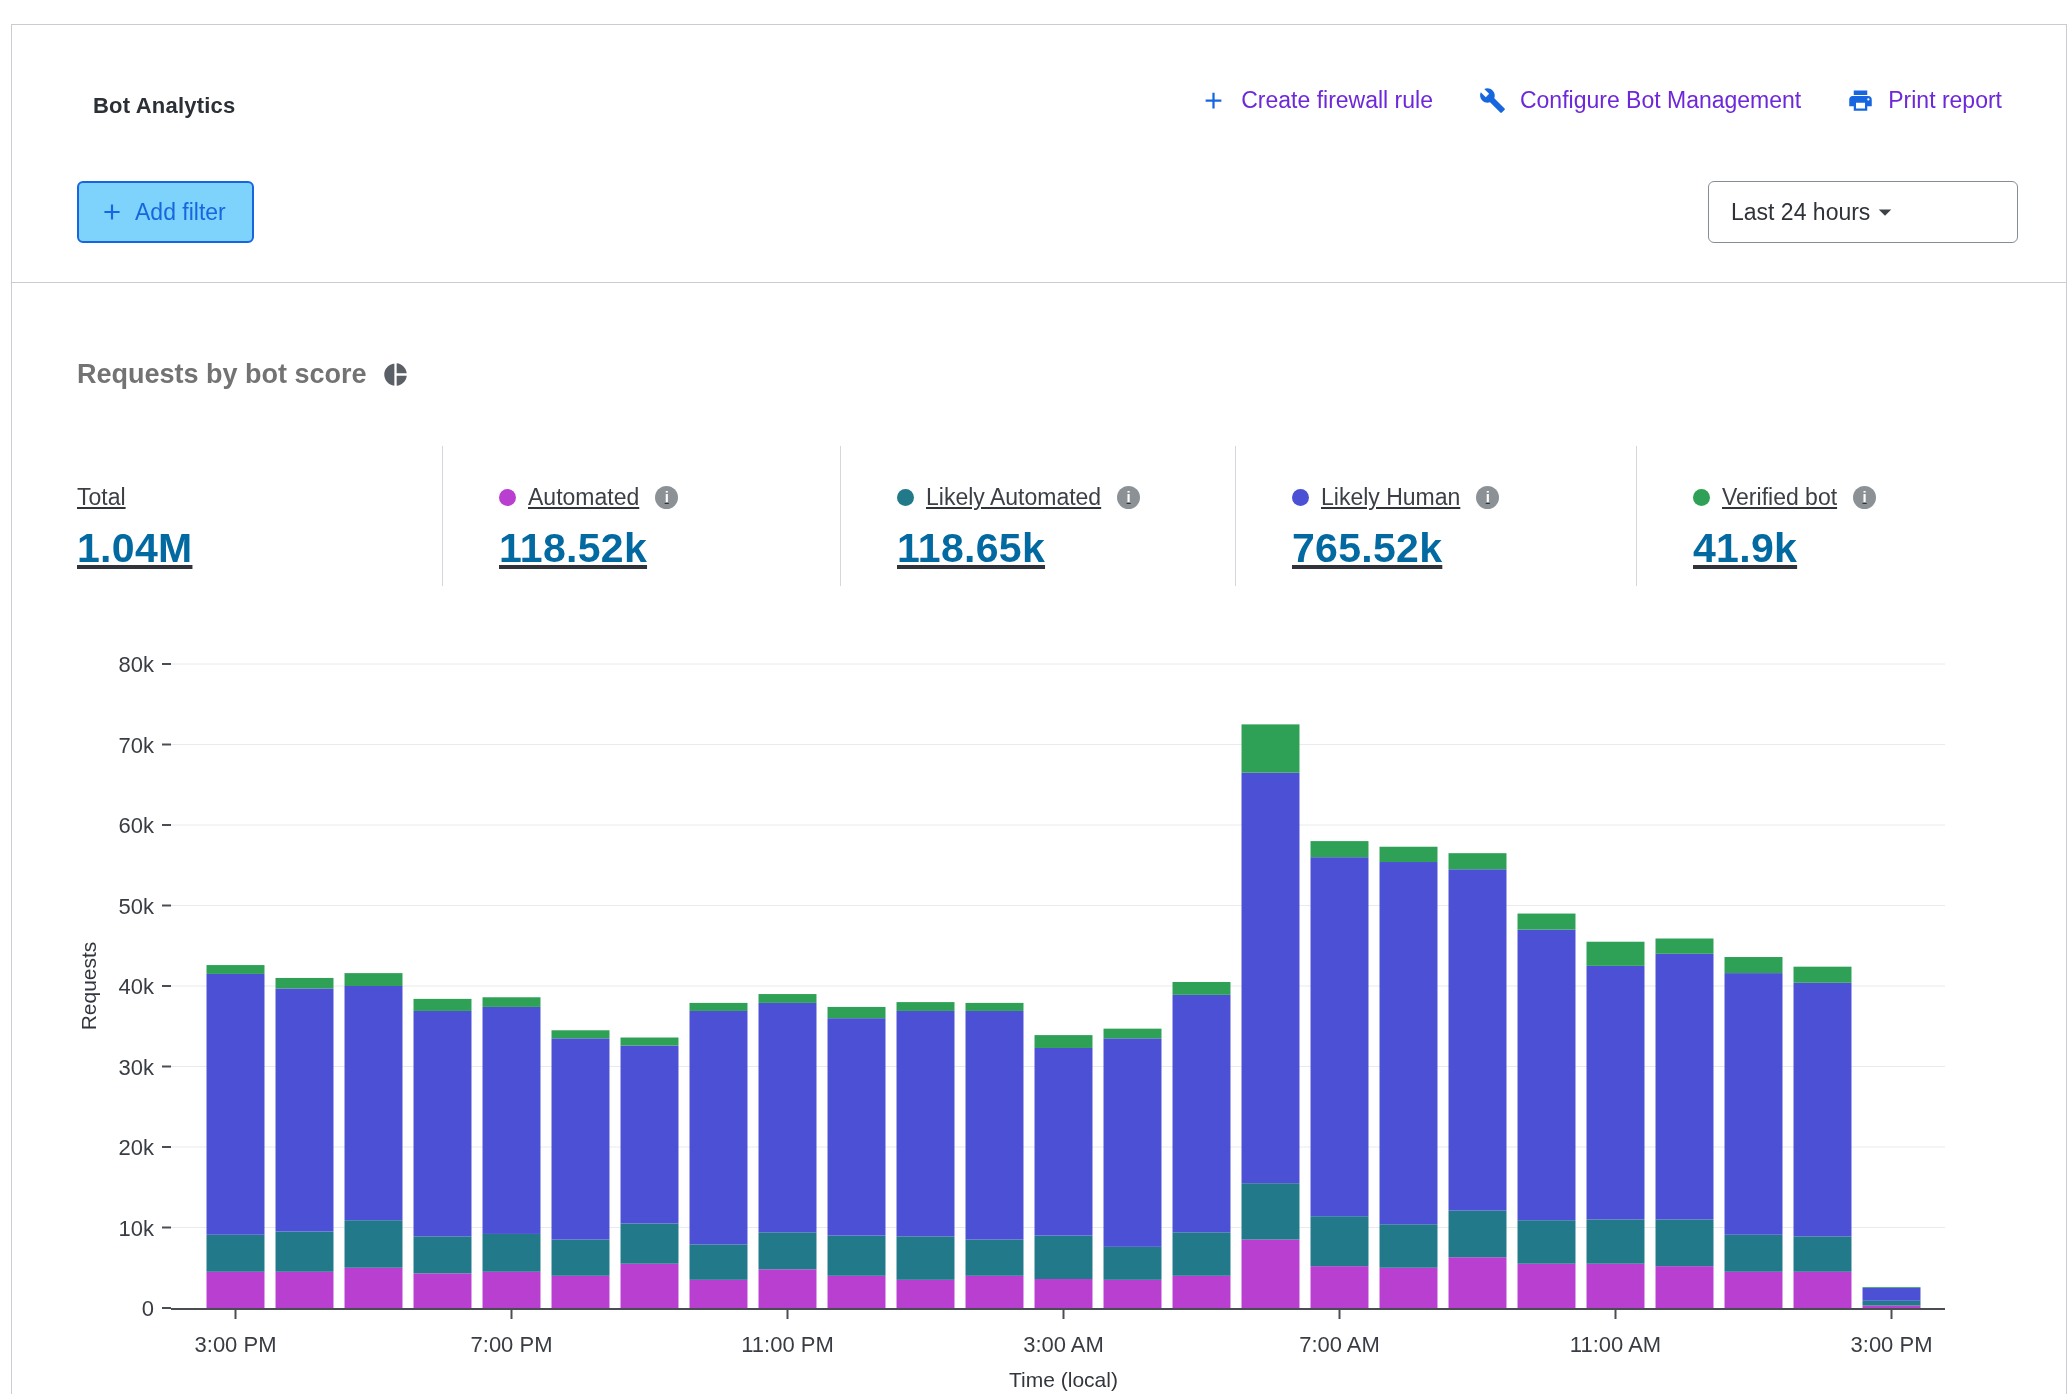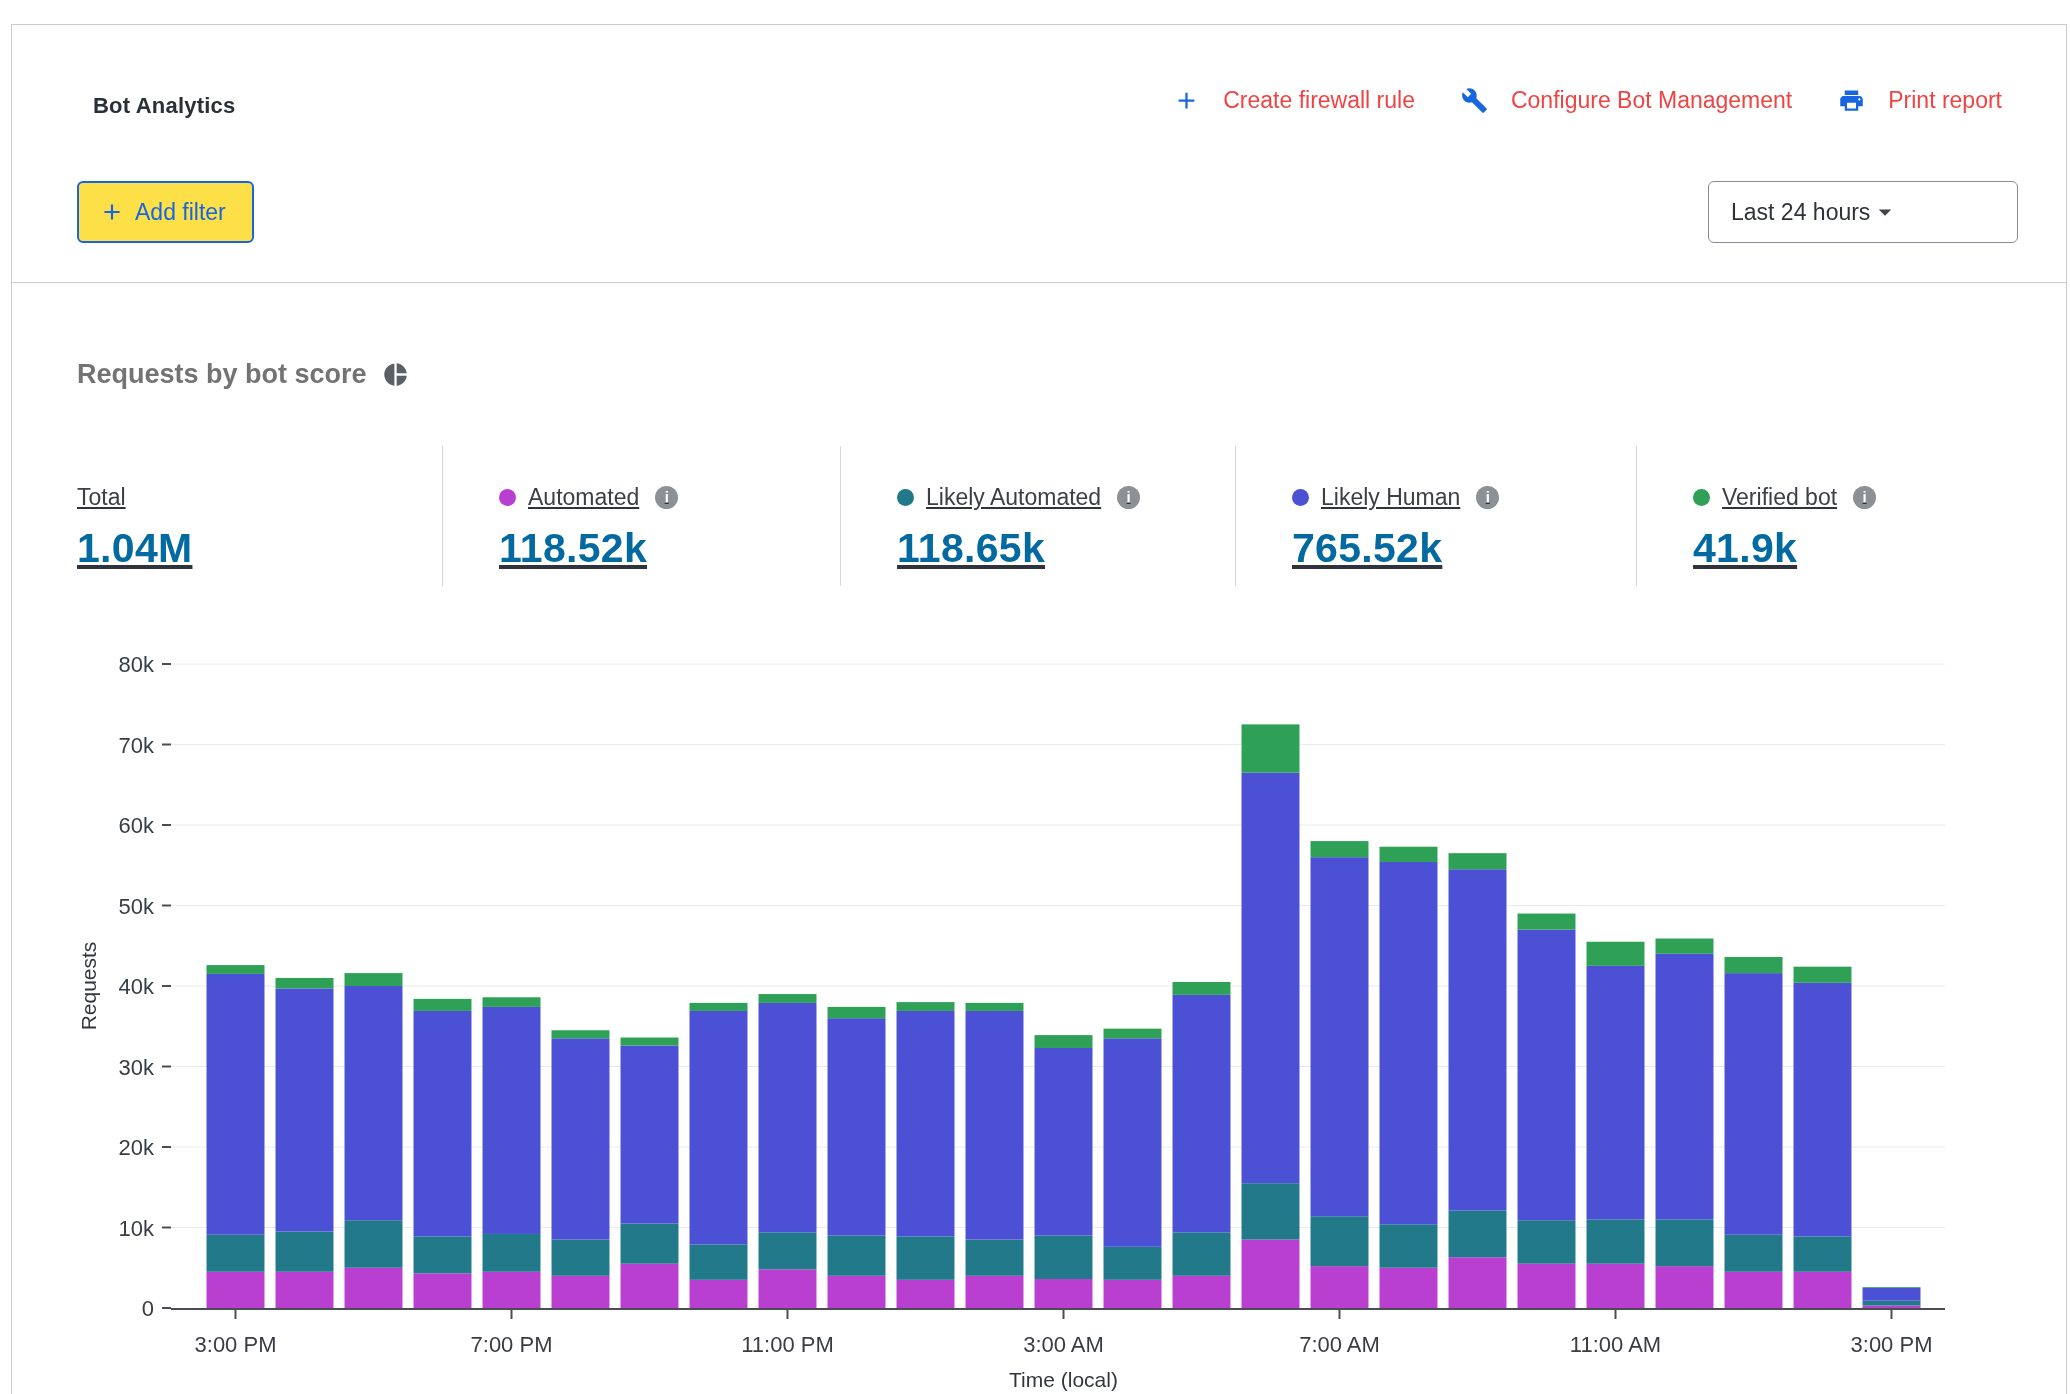--- a/index.html
+++ b/index.html
@@ -11,28 +11,28 @@
   .card {
     position:absolute; left:11px; top:24px; width:2056px; height:1430px;
     border:1px solid #c9cdd3; background:#fff;
   }
   .page-title {
     position:absolute; left:65px; top:52px; margin:16px;
     font-size:22px; font-weight:700; color:#2b2f36; letter-spacing:.2px;
   }
   .actions { position:absolute; top:62px; right:64px; display:flex; gap:46px; align-items:center; }
   .action-link {
-    display:flex; align-items:center; gap:23px; color:#ef4444; font-size:23px;
+    display:flex; align-items:center; gap:14px; color:#6d28d9; font-size:23px;
     text-decoration:none; cursor:pointer; white-space:nowrap;
   }
   .action-link svg { width:27px; height:27px; fill:#1766df; flex:0 0 auto; }
   .add-filter-btn {
     position:absolute; left:65px; top:156px; height:62px;
     display:inline-flex; align-items:center; gap:10px; padding:0 26px 0 20px;
-    background:#fde047; border:2px solid #1766df; border-radius:6px;
+    background:#7dd3fc; border:2px solid #1766df; border-radius:6px;
     color:#1766df; font-size:23px; cursor:pointer; font-family:inherit;
   }
   .add-filter-btn svg { width:26px; height:26px; fill:#1766df; }
   .time-range {
     position:absolute; top:156px; right:48px; width:310px; height:62px;
     border:1px solid #878d95; border-radius:6px; background:#fff; cursor:pointer;
     display:flex; align-items:center; justify-content:flex-start;
     padding:0 14px 0 22px; font-size:23px; color:#2f3339;
   }
   .time-range svg { width:30px; height:30px; fill:#3e4247; }

